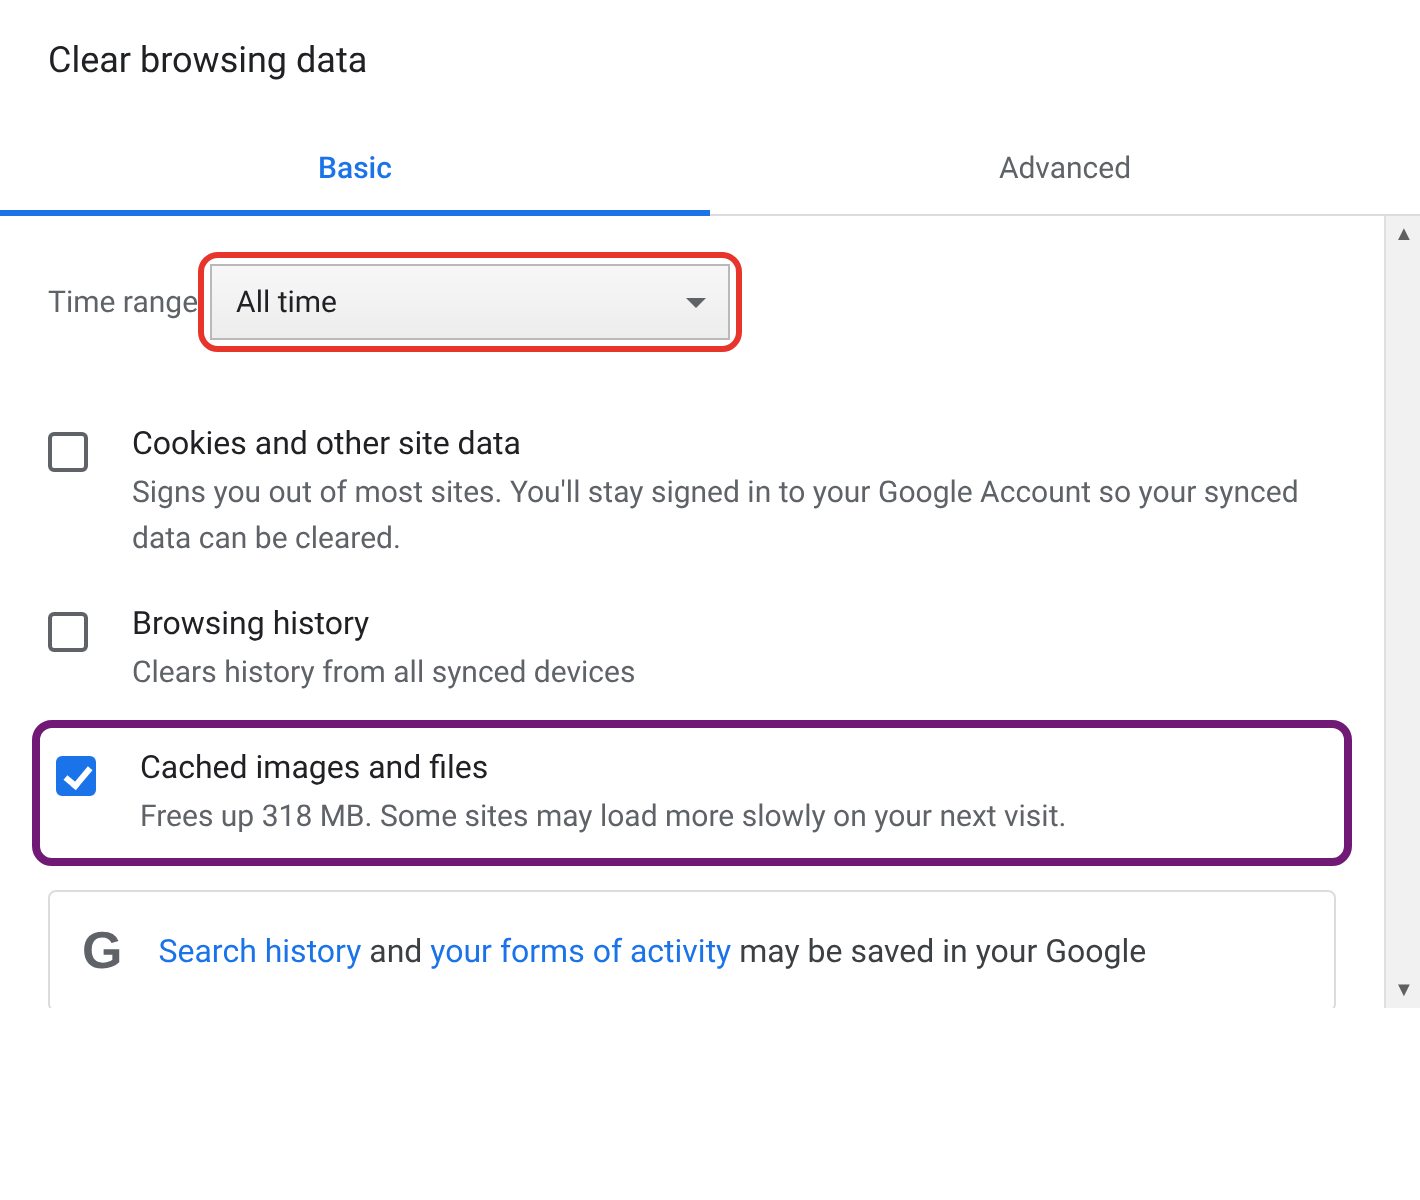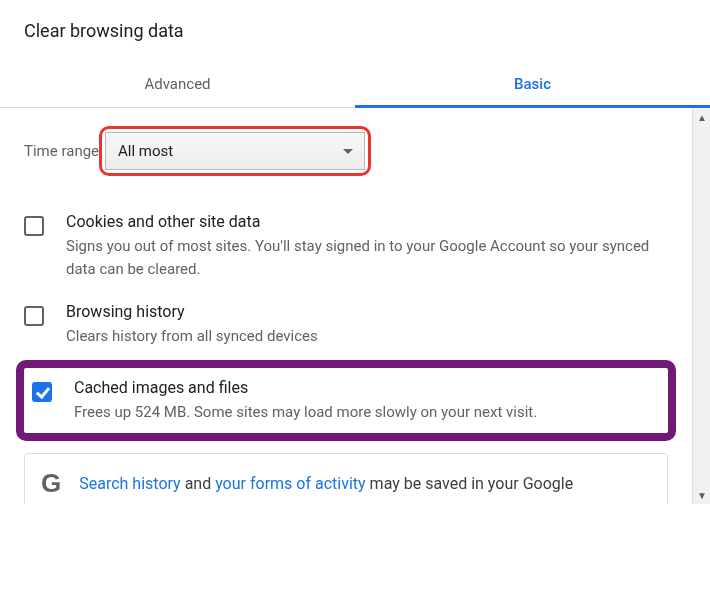--- a/index.html
+++ b/index.html
@@ -148,21 +148,21 @@
     font-size: 16px;
     color: #202124;
     margin-bottom: 4px;
   }
   .option-text .t2 {
     font-size: 15px;
     color: #5f6368;
     line-height: 1.5;
   }
   .highlight-box {
-    border: 8px solid #701a75;
+    border: 4px solid #701a75;
     border-radius: 10px;
     padding: 4px 6px;
     margin-left: -8px;
     margin-right: -8px;
   }
 
   .info-card {
     margin-top: 12px;
     border: 1px solid #dadce0;
     border-radius: 4px;
@@ -225,36 +225,36 @@
   }
 </style>
 </head>
 <body>
 
 <div class="dialog">
 
   <div class="title">Clear browsing data</div>
 
   <div class="tabs">
+    <div class="tab active">
+      <span>Basic</span>
+    </div>
     <div class="tab">
       <span>Advanced</span>
-    </div>
-    <div class="tab active">
-      <span>Basic</span>
     </div>
   </div>
 
   <div class="body-scroll">
     <div class="content">
 
       <div class="row-time">
         <span class="label">Time range</span>
         <div class="select-wrap">
           <div class="select">
-            <span>All most</span>
+            <span>All time</span>
             <span class="select-caret">
               <svg width="12" height="8" viewBox="0 0 12 8">
                   <path d="M1 1l5 5 5-5" fill="#5f6368"></path>
                 </svg>
             </span>
           </div>
         </div>
       </div>
 
       <div class="option-row">
@@ -277,21 +277,21 @@
         </div>
       </div>
 
       <div class="highlight-box">
         <div class="option-row" style="padding:6px 2px;">
           <span class="cb">
             <span class="cb-box checked"></span>
           </span>
           <div class="option-text">
             <div class="t1">Cached images and files</div>
-            <div class="t2">Frees up 524 MB. Some sites may load more slowly on your next visit.</div>
+            <div class="t2">Frees up 318 MB. Some sites may load more slowly on your next visit.</div>
           </div>
         </div>
       </div>
 
       <div class="info-card">
         <span class="g-icon">G</span>
         <span class="info-text">
           <span class="link">Search history</span><span> and </span><span class="link">your forms of activity</span><span> may be saved in your Google</span>
         </span>
       </div>

